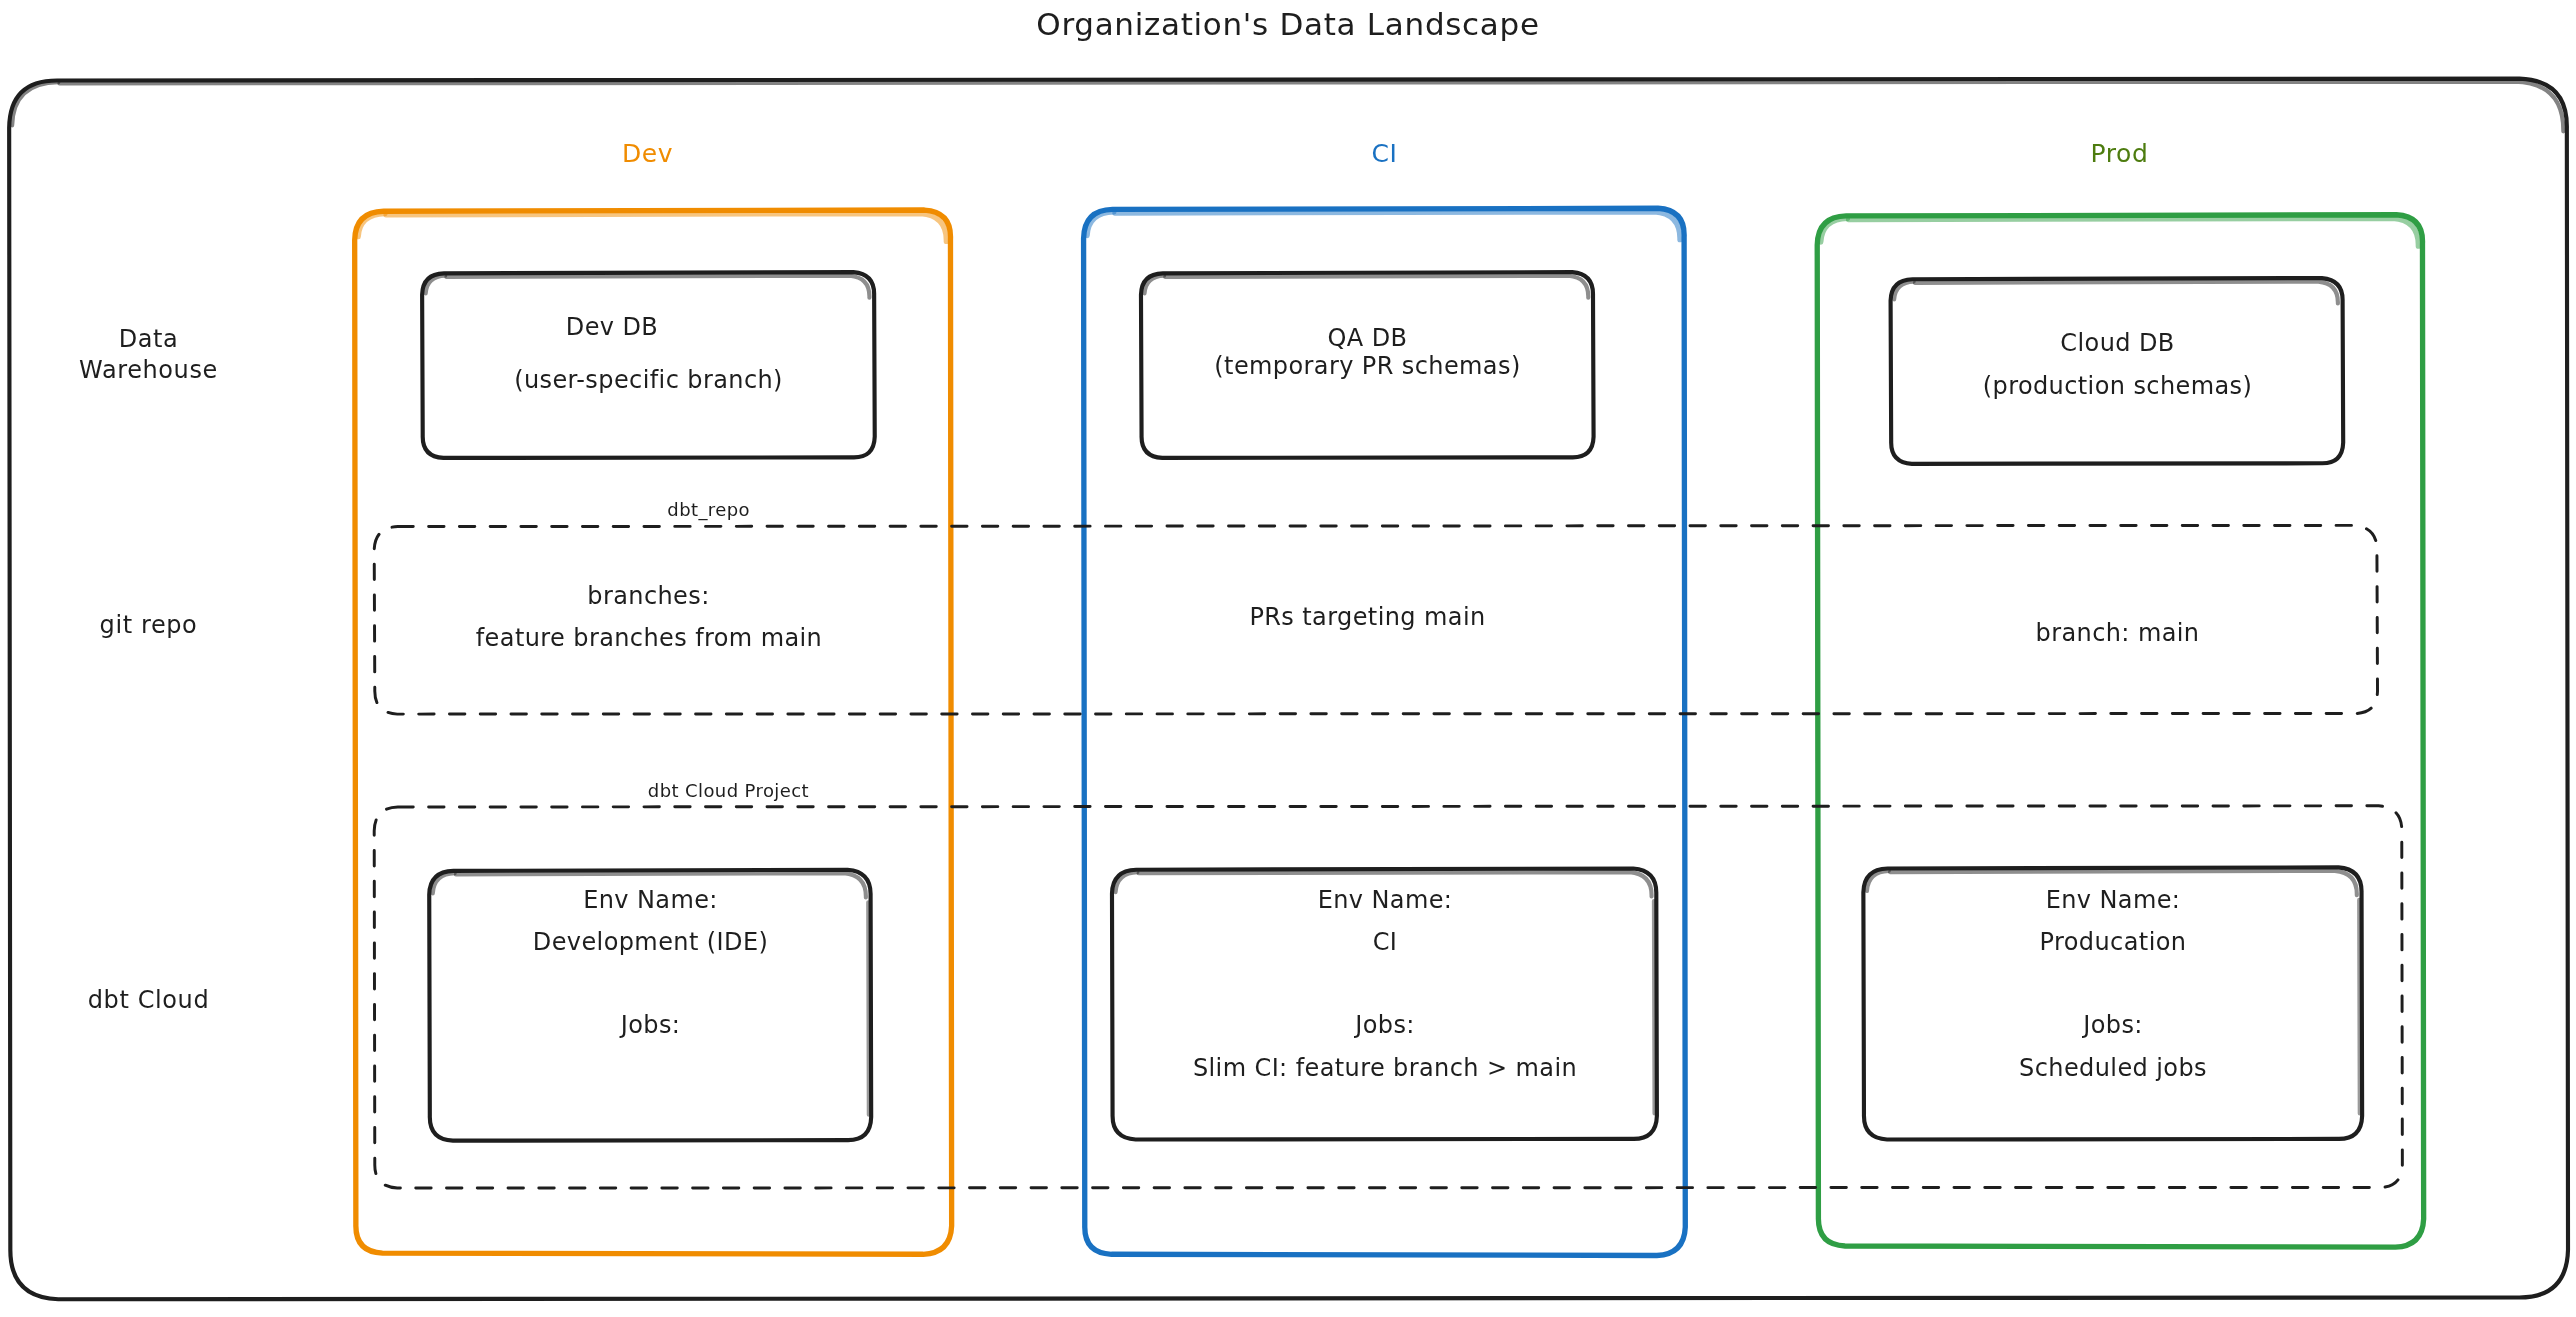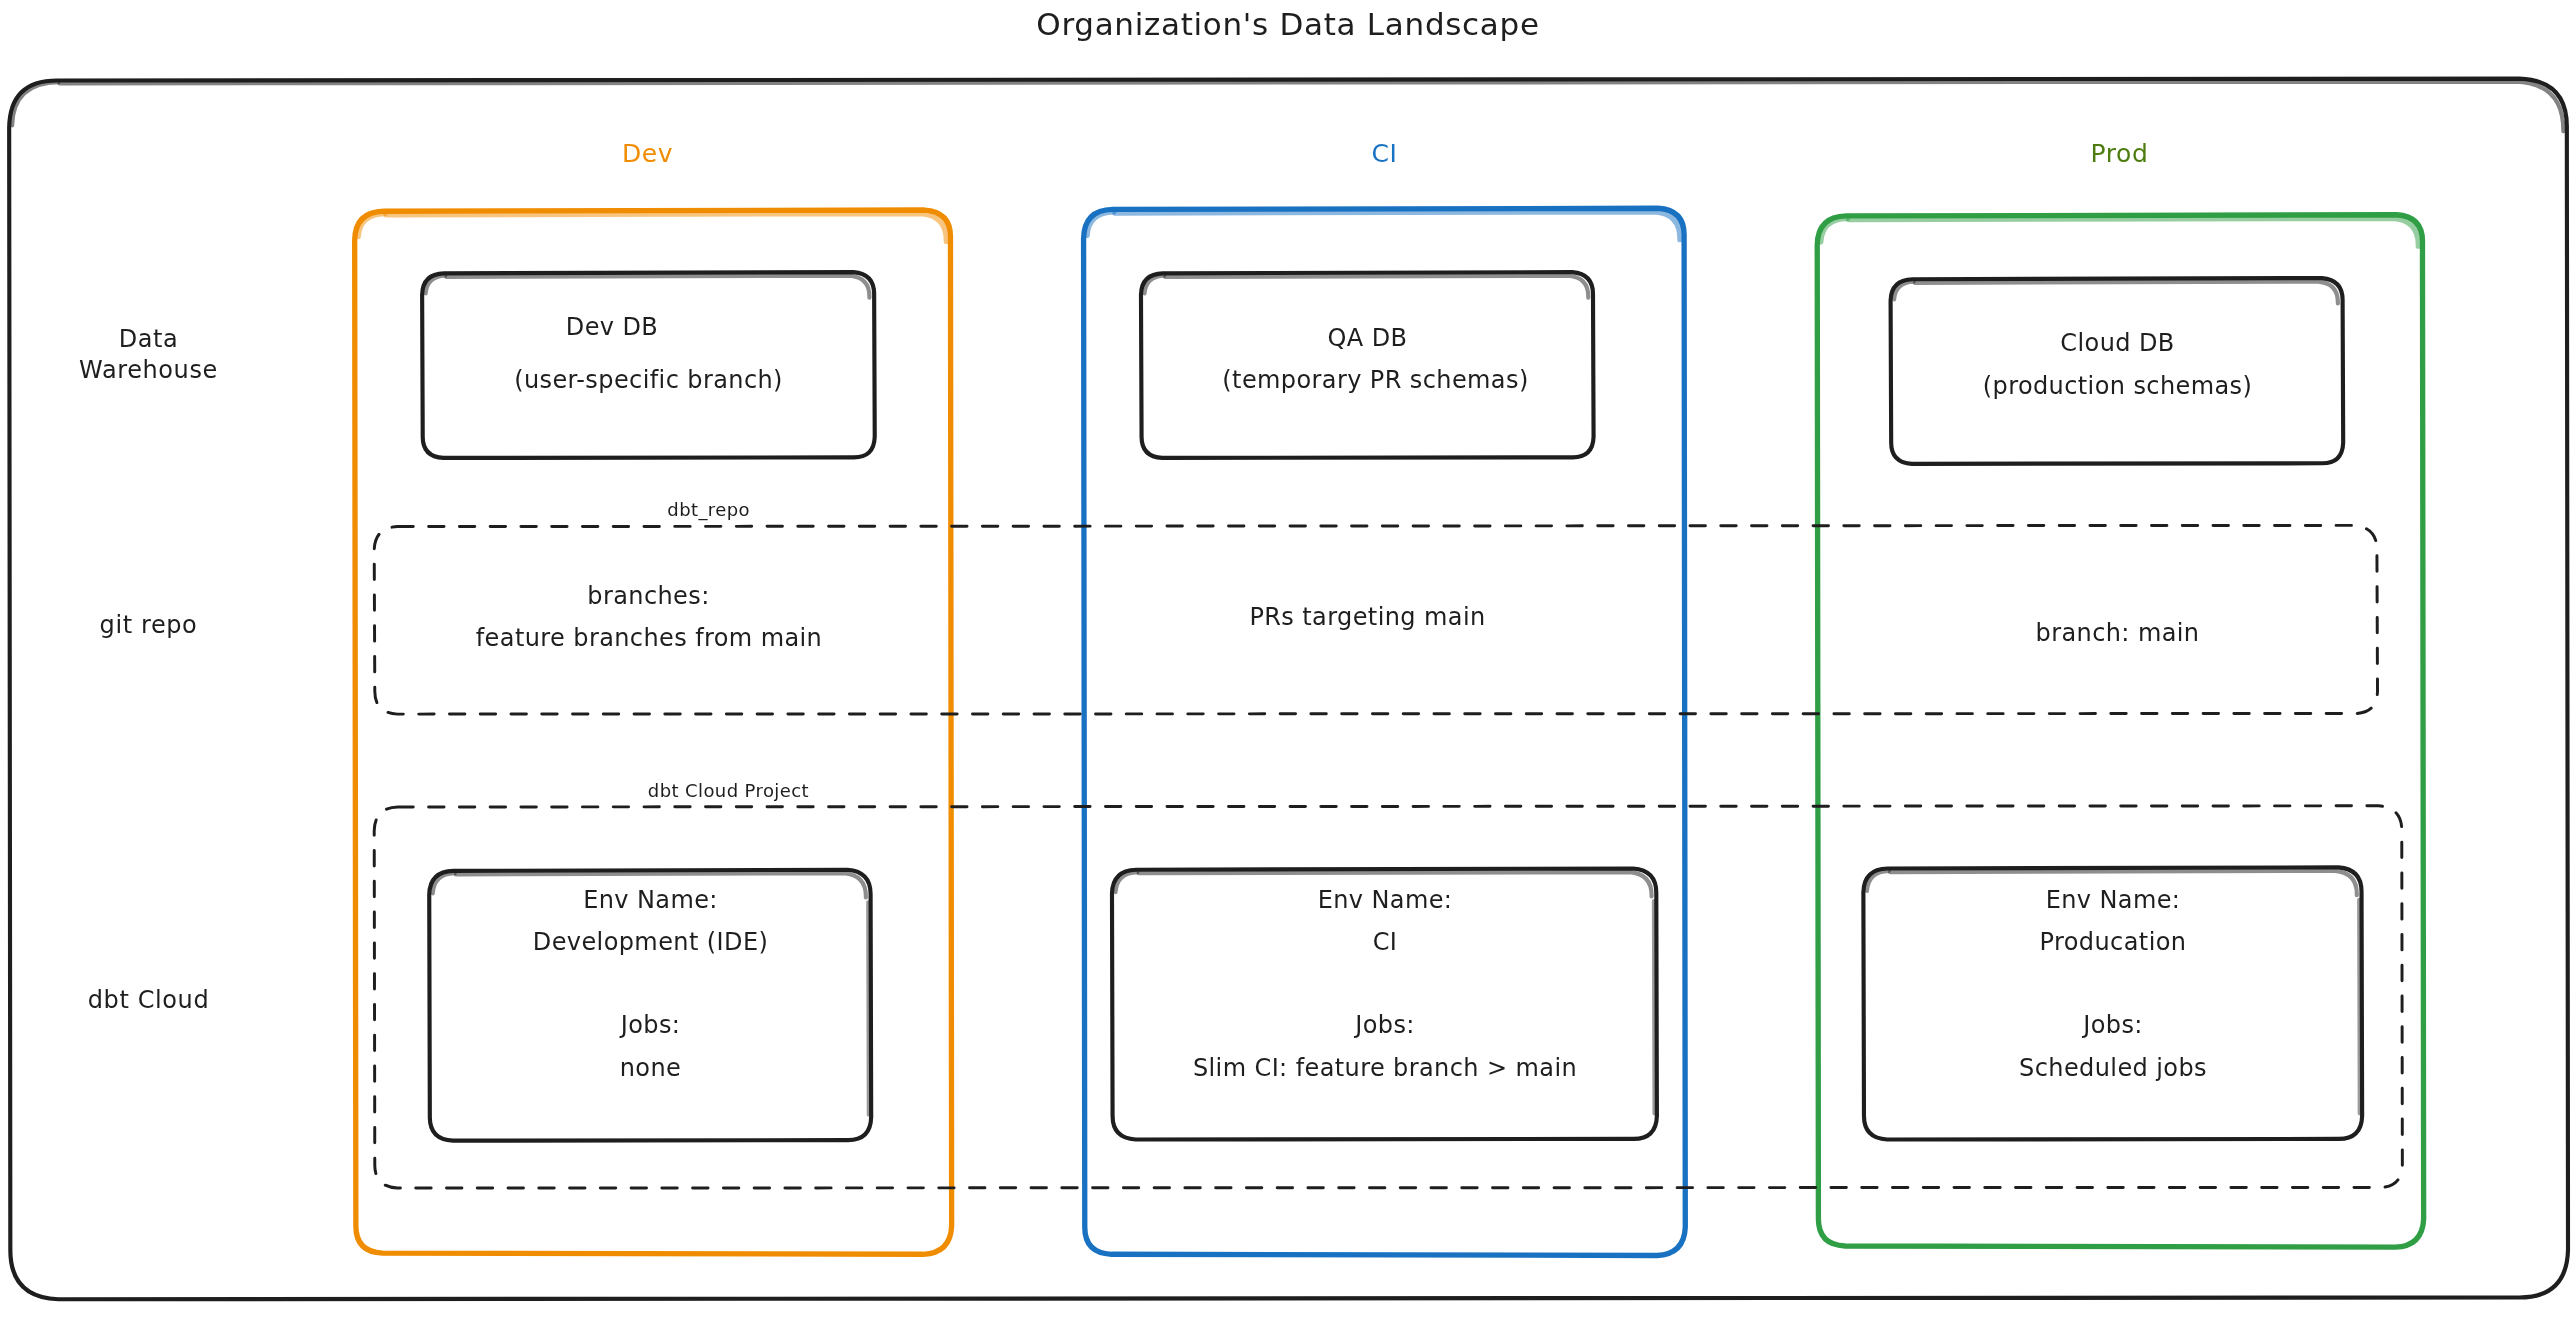--- a/index.html
+++ b/index.html
@@ -142,36 +142,35 @@
   <div class="txt rowlbl" style="top:610px;">git repo</div>
   <div class="txt rowlbl" style="top:985px;">dbt Cloud</div>
 
   <div class="txt grouplbl" style="left:395px;top:498px;width:355px;">dbt_repo</div>
   <div class="txt grouplbl" style="left:395px;top:779px;width:414px;">dbt Cloud Project</div>
 
   <div class="txt boxtxt" style="left:422px;top:312px;width:380px;">Dev DB</div>
   <div class="txt boxtxt" style="left:422px;top:365px;width:453px;">(user-specific branch)</div>
 
   <div class="txt boxtxt" style="left:1141px;top:323px;width:453px;">QA DB</div>
-  <div class="txt boxtxt" style="left:1141px;top:365px;width:453px;padding-left:8px;">(temporary PR schemas)</div>
+  <div class="txt boxtxt" style="left:1141px;top:351px;width:453px;">(temporary PR schemas)</div>
 
   <div class="txt boxtxt" style="left:1891px;top:328px;width:453px;">Cloud DB</div>
   <div class="txt boxtxt" style="left:1891px;top:371px;width:453px;">(production schemas)</div>
 
   <div class="txt boxtxt" style="left:422px;top:581px;width:453px;">branches:</div>
   <div class="txt boxtxt" style="left:391px;top:623px;width:516px;">feature branches from main</div>
 
   <div class="txt boxtxt" style="left:1141px;top:602px;width:453px;">PRs targeting main</div>
 
   <div class="txt boxtxt" style="left:1891px;top:602px;width:453px;margin-top:16px;">branch: main</div>
 
   <div class="txt boxtxt big" style="left:430px;top:885px;width:441px;">Env Name:</div>
   <div class="txt boxtxt big" style="left:414px;top:927px;width:473px;">Development (IDE)</div>
   <div class="txt boxtxt big" style="left:430px;top:1010px;width:441px;">Jobs:</div>
-  <div class="txt boxtxt big" style="left:430px;top:1053px;width:441px;">none</div>
 
   <div class="txt boxtxt big" style="left:1113px;top:885px;width:544px;">Env Name:</div>
   <div class="txt boxtxt big" style="left:1113px;top:927px;width:544px;">CI</div>
   <div class="txt boxtxt big" style="left:1113px;top:1010px;width:544px;">Jobs:</div>
   <div class="txt boxtxt big" style="left:1101px;top:1053px;width:568px;">Slim CI: feature branch &gt; main</div>
 
   <div class="txt boxtxt big" style="left:1864px;top:885px;width:498px;">Env Name:</div>
   <div class="txt boxtxt big" style="left:1864px;top:927px;width:498px;">Producation</div>
   <div class="txt boxtxt big" style="left:1864px;top:1010px;width:498px;">Jobs:</div>
   <div class="txt boxtxt big" style="left:1864px;top:1053px;width:498px;">Scheduled jobs</div>

